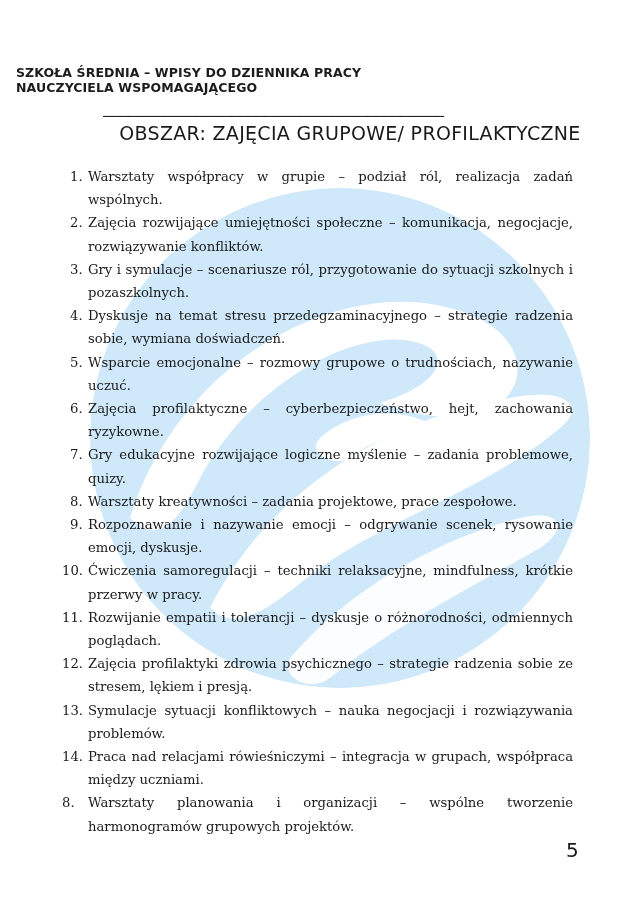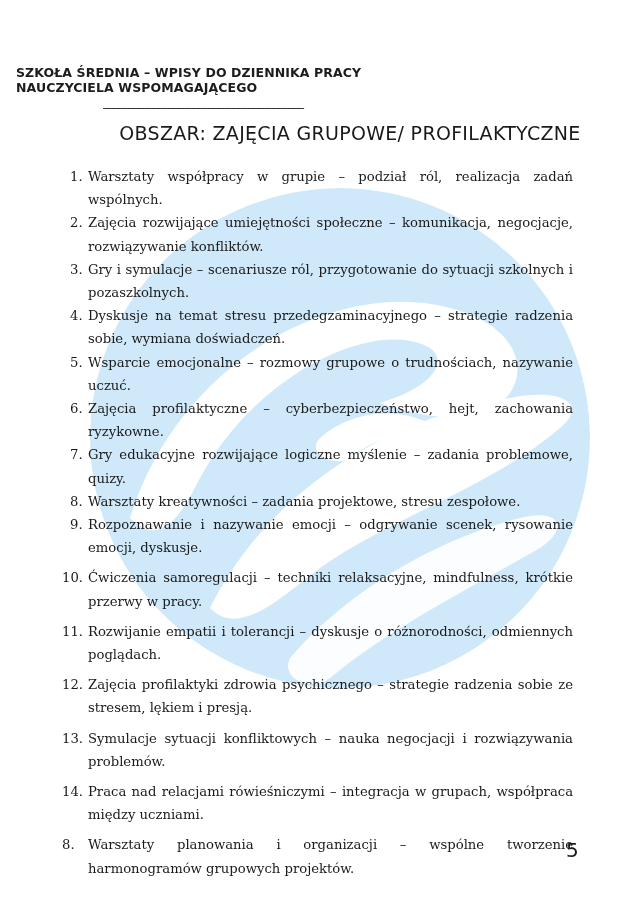--- a/index.html
+++ b/index.html
@@ -1,24 +1,24 @@
 <!DOCTYPE html>
 <html><head>
 <meta charset="utf-8">
 <style>
   html, body { margin:0; padding:0; }
   body { width:636px; height:900px; background:#ffffff; position:relative; overflow:hidden; font-family:"DejaVu Serif", serif; color:#1a1a1a; }
   .watermark { position:absolute; left:90px; top:188px; width:500px; height:500px; z-index:0; }
   .page { position:relative; z-index:1; }
   .header-title { position:absolute; left:16px; width:636px; top:65px; font-family:"DejaVu Sans", sans-serif; font-weight:bold; font-size:12.5px; line-height:15px; letter-spacing:0.1px; color:#1c1c1c; }
-  .separator { position:absolute; left:103px; top:95px; width:430px; font-family:"DejaVu Sans", sans-serif; font-size:12px; color:#222; overflow:hidden; white-space:nowrap; letter-spacing:-1px; }
+  .separator { position:absolute; left:103px; top:95px; width:430px; font-family:"DejaVu Sans", sans-serif; font-size:19px; color:#222; overflow:hidden; white-space:nowrap; letter-spacing:-1px; }
   .section-title { position:absolute; left:0; width:636px; top:122px; text-align:center; font-family:"DejaVu Sans", sans-serif; font-size:19px; letter-spacing:0.3px; color:#1a1a1a;padding-left:32px; }
   .list { position:absolute; left:70px; top:165px; width:503px; margin:0; padding:0; list-style:none; }
   .list-item { position:relative; padding-left:18px; font-size:13.2px; line-height:23.2px; text-align:justify; text-align-last:left; margin-bottom:0px; mix-blend-mode:multiply; }
-  .list-item.two-digit { padding-left:18px;margin-top:7px; }
+  .list-item.two-digit { padding-left:18px; }
   .item-number { position:absolute; left:0; top:0; width:18px; text-align:right; }
   .list-item.two-digit .item-number { left:-8px; width:26px; }
   .page-number { position:absolute; left:566px; top:838px; font-family:"DejaVu Sans", sans-serif; font-size:20px; color:#1a1a1a; }
 </style>
 </head>
 <body>
 
 <svg class="watermark" viewBox="0 0 500 500" xmlns="http://www.w3.org/2000/svg">
   <defs>
     <clipPath id="circ">
@@ -46,21 +46,21 @@
   <div class="section-title">OBSZAR: ZAJĘCIA GRUPOWE/ PROFILAKTYCZNE</div>
 
   <ol class="list">
     <li class="list-item"><span class="item-number">1.</span><span>Warsztaty współpracy w grupie – podział ról, realizacja zadań wspólnych.</span></li>
     <li class="list-item"><span class="item-number">2.</span><span>Zajęcia rozwijające umiejętności społeczne – komunikacja, negocjacje, rozwiązywanie konfliktów.</span></li>
     <li class="list-item"><span class="item-number">3.</span><span>Gry i symulacje – scenariusze ról, przygotowanie do sytuacji szkolnych i pozaszkolnych.</span></li>
     <li class="list-item"><span class="item-number">4.</span><span>Dyskusje na temat stresu przedegzaminacyjnego – strategie radzenia sobie, wymiana doświadczeń.</span></li>
     <li class="list-item"><span class="item-number">5.</span><span>Wsparcie emocjonalne – rozmowy grupowe o trudnościach, nazywanie uczuć.</span></li>
     <li class="list-item"><span class="item-number">6.</span><span>Zajęcia profilaktyczne – cyberbezpieczeństwo, hejt, zachowania ryzykowne.</span></li>
     <li class="list-item"><span class="item-number">7.</span><span>Gry edukacyjne rozwijające logiczne myślenie – zadania problemowe, quizy.</span></li>
-    <li class="list-item"><span class="item-number">8.</span><span>Warsztaty kreatywności – zadania projektowe, stresu zespołowe.</span></li>
+    <li class="list-item"><span class="item-number">8.</span><span>Warsztaty kreatywności – zadania projektowe, prace zespołowe.</span></li>
     <li class="list-item"><span class="item-number">9.</span><span>Rozpoznawanie i nazywanie emocji – odgrywanie scenek, rysowanie emocji, dyskusje.</span></li>
     <li class="list-item two-digit"><span class="item-number">10.</span><span>Ćwiczenia samoregulacji – techniki relaksacyjne, mindfulness, krótkie przerwy w pracy.</span></li>
     <li class="list-item two-digit"><span class="item-number">11.</span><span>Rozwijanie empatii i tolerancji – dyskusje o różnorodności, odmiennych poglądach.</span></li>
     <li class="list-item two-digit"><span class="item-number">12.</span><span>Zajęcia profilaktyki zdrowia psychicznego – strategie radzenia sobie ze stresem, lękiem i presją.</span></li>
     <li class="list-item two-digit"><span class="item-number">13.</span><span>Symulacje sytuacji konfliktowych – nauka negocjacji i rozwiązywania problemów.</span></li>
     <li class="list-item two-digit"><span class="item-number">14.</span><span>Praca nad relacjami rówieśniczymi – integracja w grupach, współpraca między uczniami.</span></li>
     <li class="list-item two-digit"><span class="item-number">8.</span><span>Warsztaty planowania i organizacji – wspólne tworzenie harmonogramów grupowych projektów.</span></li>
   </ol>
 
   <div class="page-number">5</div>

